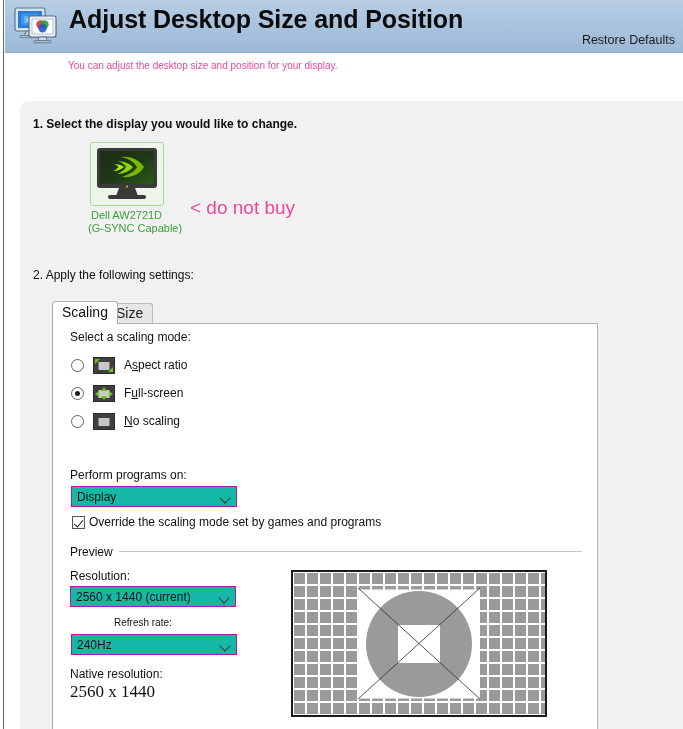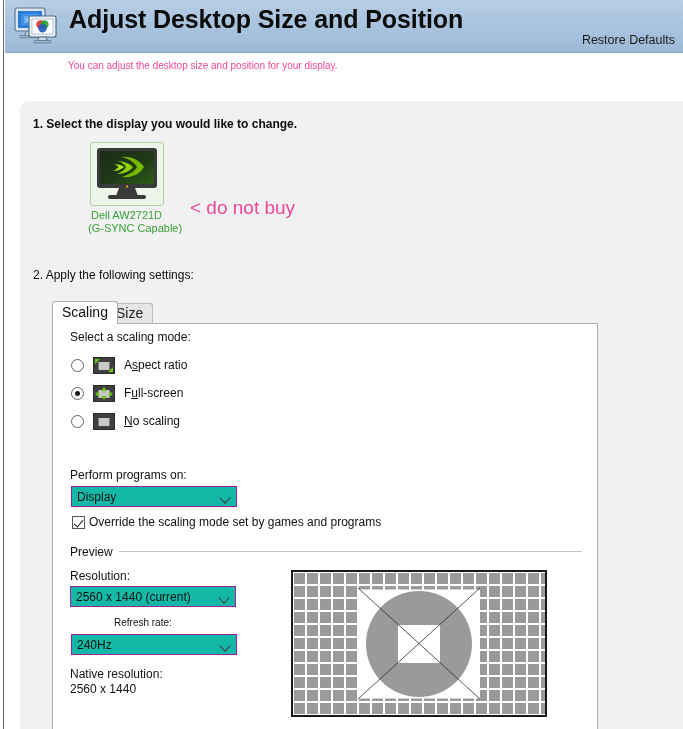--- a/index.html
+++ b/index.html
@@ -326,21 +326,21 @@
     width: 512px; height: 1px;
     background: #c4c4c4;
     z-index: 1;
   }
 
   #resolution-label { position: absolute; left: 70px; top: 569px; font-size: 12px; color: #111111; white-space: nowrap; }
   #resolution-combo { left: 70px; top: 586px; width: 166px; text-align: center; }
   #refresh-label    { position: absolute; left: 70px; top: 617px; font-size: 10px; color: #111111; white-space: nowrap; margin-left: 44px; }
   #refresh-combo    { left: 71px; top: 634px; width: 166px; }
   #native-label     { position: absolute; left: 70px; top: 667px; font-size: 12px; color: #111111; white-space: nowrap; }
-  #native-value     { position: absolute; left: 70px; top: 682px; font-size: 12px; color: #111111; white-space: nowrap; }
+  #native-value     { position: absolute; left: 70px; top: 682px; font-size: 17px; color: #111111; white-space: nowrap; font-family: Liberation Serif, serif; }
 
   
   #preview-pattern {
     position: absolute;
     left: 291px; top: 570px;
     width: 256px; height: 147px;
     background: #ffffff;
     border: 2px solid #1a1a1a;
     box-sizing: border-box;
     overflow: hidden;

